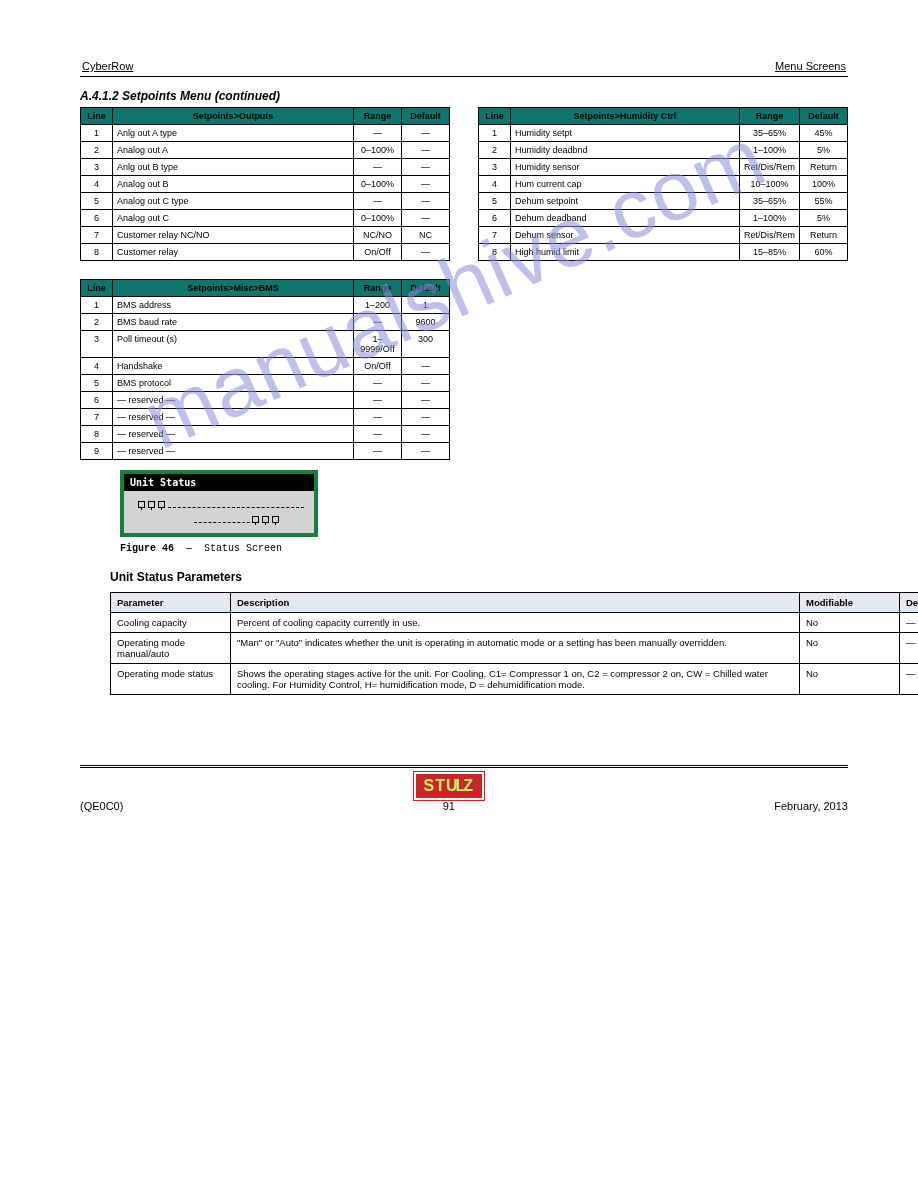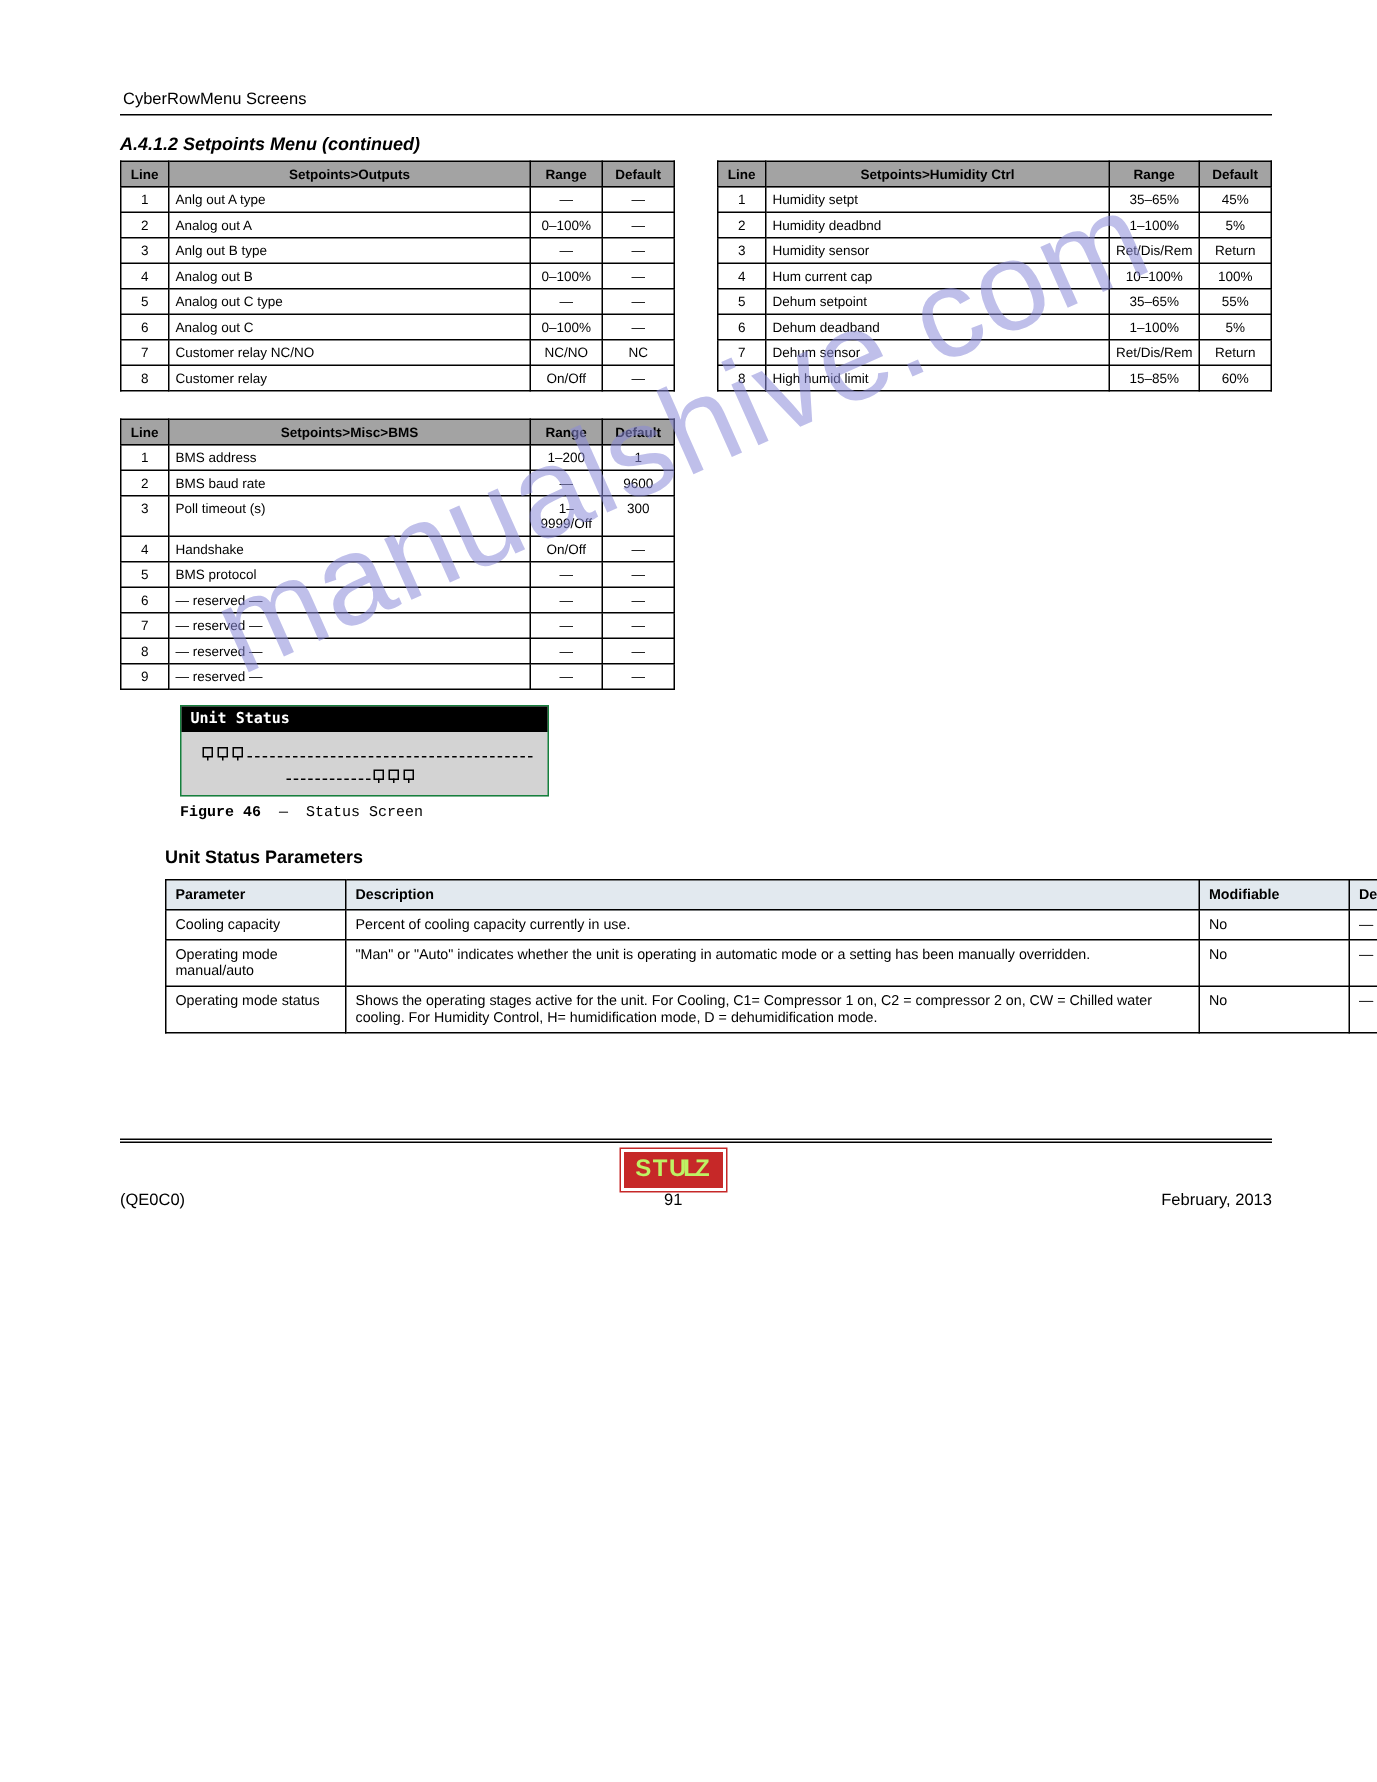--- a/index.html
+++ b/index.html
@@ -1,30 +1,30 @@
 <!DOCTYPE html>
 <html><head>
 <meta charset="utf-8">
 <style>
   * { box-sizing: border-box; margin: 0; padding: 0; }
   body { font-family: Arial, sans-serif; background: #fff; width: 918px; margin: 0 auto; position: relative; font-size: 10px; color: #000; }
   .page { padding: 60px 70px 40px 80px; position: relative; }
   .header-line { border-bottom: 1px solid #000; margin-bottom: 12px; }
-  .header-row { display: flex; justify-content: flex-start; font-size: 11px; padding: 0 2px 4px; }
+  .header-row { display: flex; justify-content: space-between; font-size: 11px; padding: 0 2px 4px; text-decoration: underline; }
   .section-heading { font-size: 12px; font-weight: bold; margin: 6px 0 4px; font-style: italic; }
   .tables-flex { display: flex; gap: 28px; }
   .menu-table { border-collapse: collapse; width: 100%; font-size: 9px; }
   .menu-table th, .menu-table td { border: 1px solid #000; padding: 3px 4px; text-align: left; vertical-align: top; }
-  .menu-table th { background: #a3a3a3; font-weight: bold; text-align: center; }
+  .menu-table th { background: #0f766e; font-weight: bold; text-align: center; }
   .menu-table td.c { text-align: center; }
   .col-l { width: 32px; }
   .col-r1 { width: 48px; }
   .col-r2 { width: 48px; }
   .status-fig { margin: 10px 0 6px 40px; }
-  .status-box { width: 246px; background: #d3d3d3; border: 1px solid #15803d; font-family: monospace; }
+  .status-box { width: 198px; background: #d3d3d3; border: 4px solid #15803d; font-family: monospace; }
   .status-title { background: #000; color: #fff; padding: 3px 6px; font-size: 10px; font-weight: bold; }
   .status-body { padding: 10px 10px 8px 14px; }
   .status-line { display: flex; align-items: baseline; gap: 2px; font-size: 10px; }
   .status-line.indent { margin-left: 56px; margin-top: 6px; }
   .dash-fill { flex: 1; border-bottom: 1px dashed #000; height: 1px; margin-bottom: 2px; }
   .dash-lead { width: 56px; border-bottom: 1px dashed #000; height: 1px; margin-bottom: 2px; }
   .fig-caption { font-size: 10px; margin: 6px 0 16px 40px; font-family: Liberation Mono, monospace; }
   .sq { display:inline-block; width:7px; height:7px; border:1px solid #000; margin-right:1px; vertical-align:middle; position:relative; }
   .sq::after { content:""; position:absolute; left:2px; bottom:-3px; width:1px; height:3px; background:#000; }
   .param-table { border-collapse: collapse; width: 860px; margin: 8px 0 0 30px; font-size: 9.5px; }

